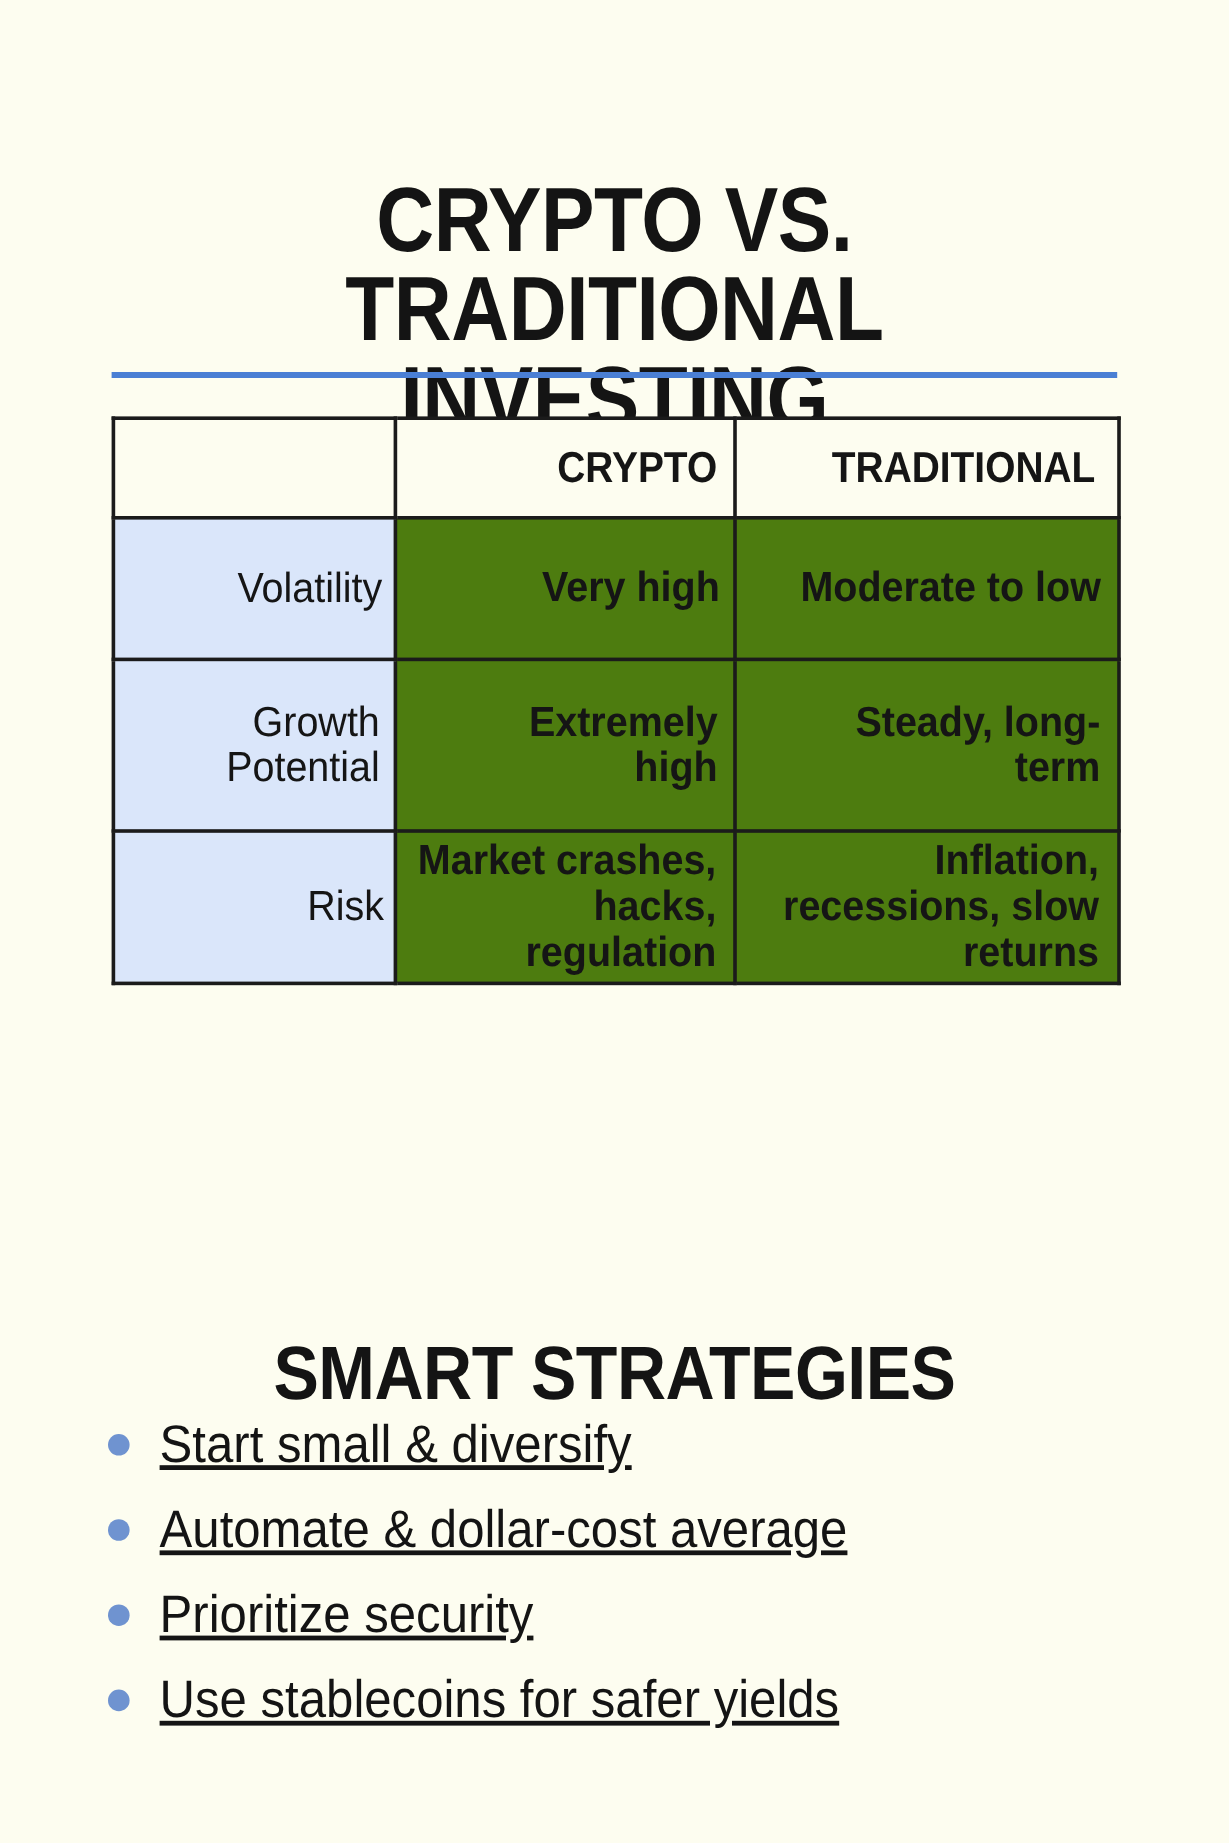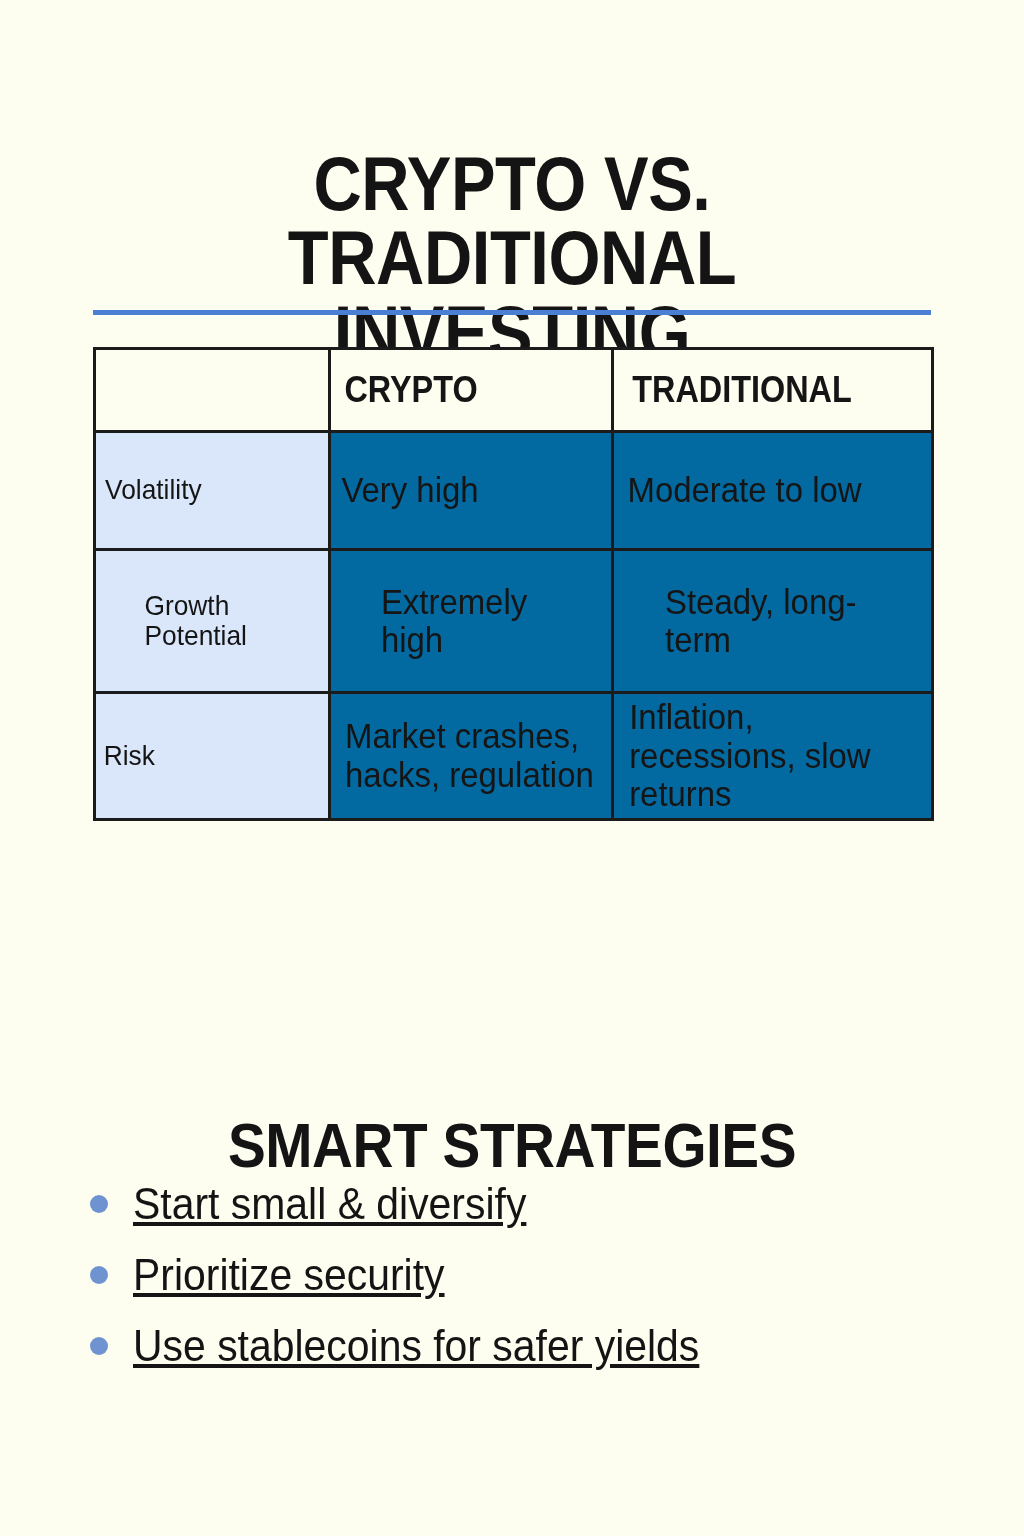--- a/index.html
+++ b/index.html
@@ -59,21 +59,21 @@
     border-collapse: collapse;
     table-layout: fixed;
     width: 838px;
   }
   table.compare col.c-label { width: 235px; }
   table.compare col.c-crypto { width: 283px; }
   table.compare col.c-trad   { width: 320px; }
 
   table.compare td, table.compare th {
     border: 3px solid #1b1b1b;
-    text-align: left;
+    text-align: right;
     vertical-align: middle;
     padding: 4px 6px;
     box-sizing: border-box;
   }
 
   
   th.corner {
     border: none;
     background: transparent;
   }
@@ -85,33 +85,33 @@
     letter-spacing: 0px;
     background: #fdfdf0;
   }
   thead th.head > span {
     display: inline-block;
     transform: scaleX(0.9);
   }
 
   td.rowlabel {
     background: #dae6fa;
-    font-size: 28px;
+    font-size: 35px;
     font-weight: 400;
     line-height: 1.08;
   }
   td.rowlabel > span {
     display: inline-block;
     transform: scaleX(0.94);
   }
 
   td.cell {
-    background: #0369a1;
+    background: #4d7c0f;
     font-size: 35px;
-    font-weight: 400;
+    font-weight: 700;
     line-height: 1.1;
   }
   td.cell > span {
     display: inline-block;
     transform: scaleX(0.94);
   }
 
   tr.r1 td { height: 118px; }
   tr.r2 td { height: 114px; }
   tr.r3 td { height: 115px; }
@@ -239,20 +239,24 @@
 
   <h2 class="section-heading">SMART STRATEGIES</h2>
 
   <ul class="bullets">
     <li>
       <span class="dot"></span>
       <span class="btext">Start small &amp; diversify</span>
     </li>
     <li>
       <span class="dot"></span>
+      <span class="btext">Automate &amp; dollar-cost average</span>
+    </li>
+    <li>
+      <span class="dot"></span>
       <span class="btext">Prioritize security</span>
     </li>
     <li>
       <span class="dot"></span>
       <span class="btext">Use stablecoins for safer yields</span>
     </li>
   </ul>
 
 </div>
 

